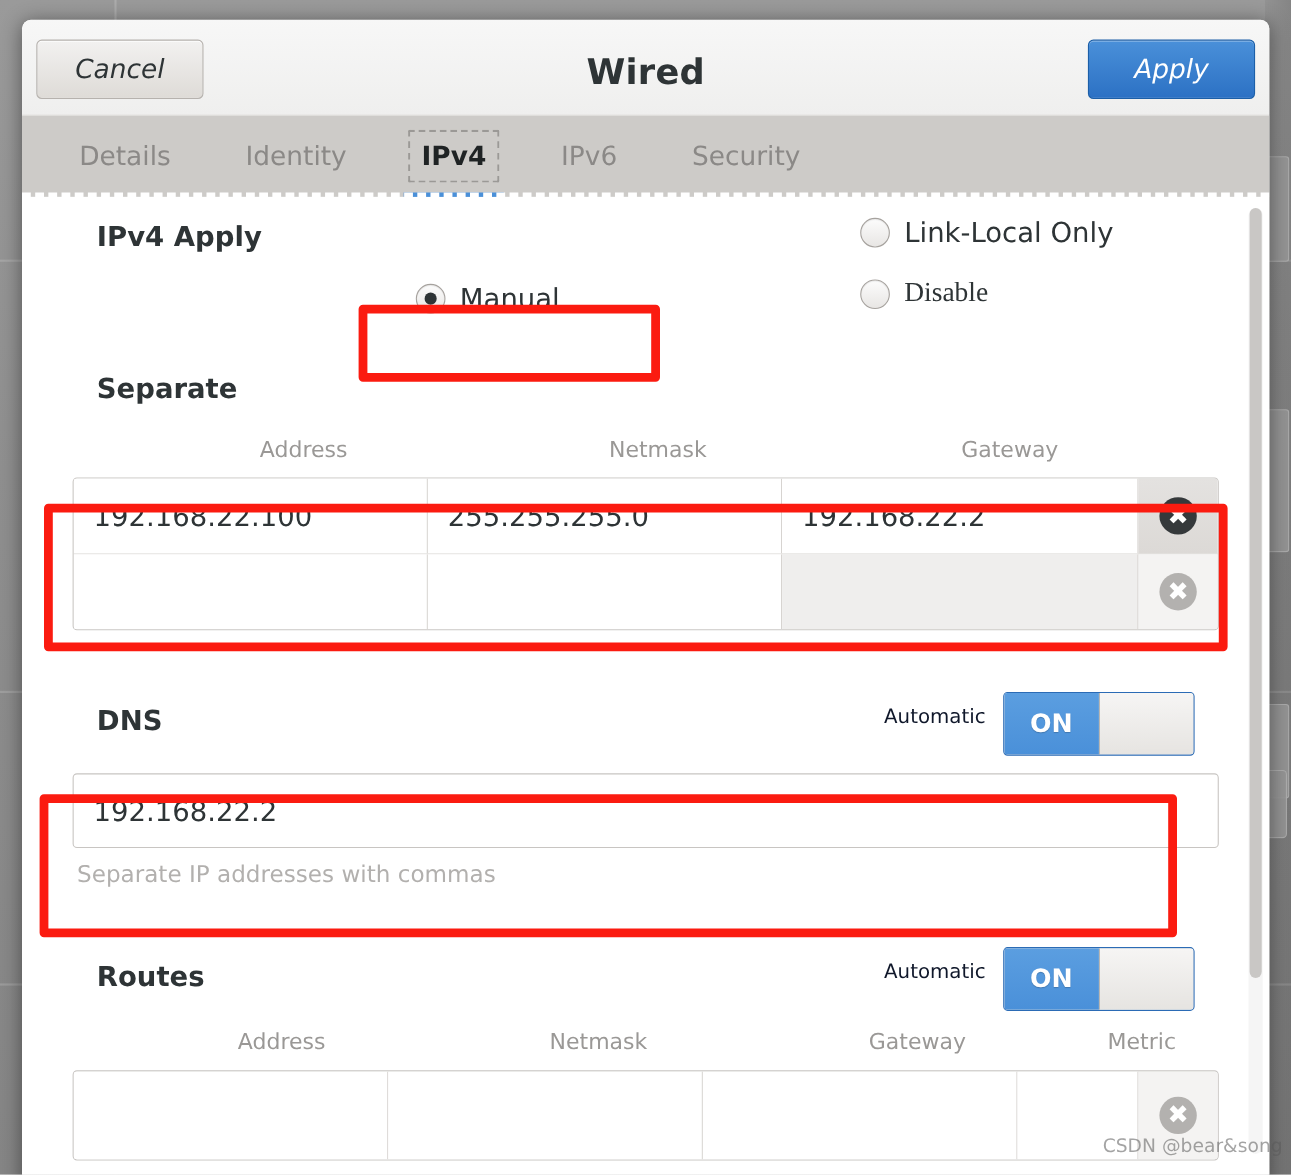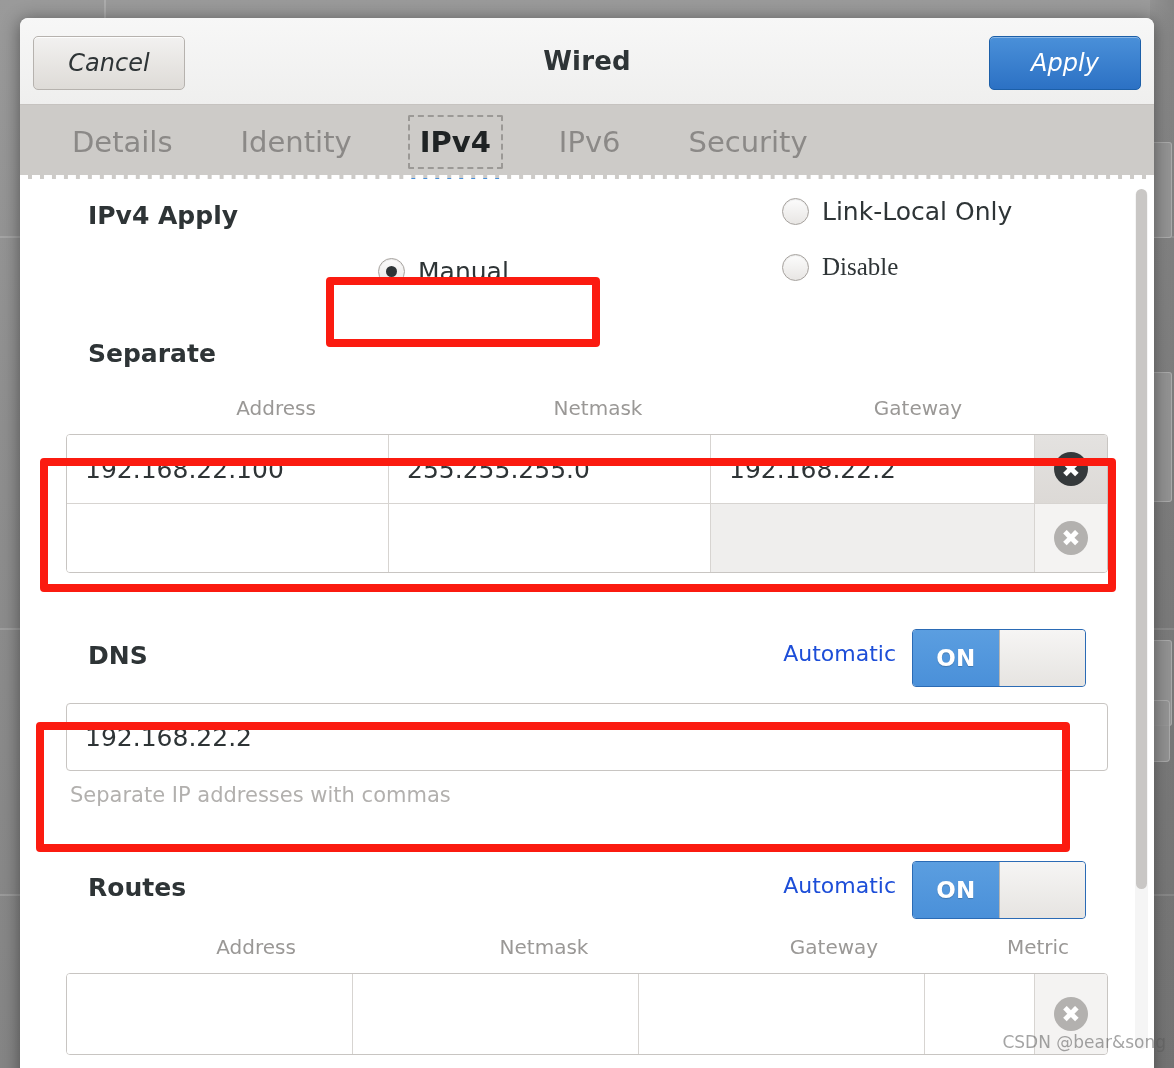--- a/index.html
+++ b/index.html
@@ -68,21 +68,21 @@
     height: 86px;
     background: linear-gradient(180deg, #f7f7f7 0%, #efefee 100%);
     border-bottom: 1px solid #c6c3c0;
     border-radius: 8px 8px 0 0;
   }
   .title-text {
     position: absolute;
     left: 0; right: 0;
     top: 28px;
     text-align: center;
-    font-size: 26px;
+    font-size: 32px;
     font-weight: bold;
     color: #2e3436;
     letter-spacing: 0.2px;
   }
   .btn {
     position: absolute;
     top: 18px;
     height: 54px;
     border-radius: 5px;
     font-size: 24px;
@@ -115,21 +115,21 @@
     position: relative;
     height: 74px;
     background: #cdcbc8;
     display: flex;
     align-items: center;
     padding-left: 40px;
     box-sizing: border-box;
   }
   .tab {
     position: relative;
-    font-size: 29px;
+    font-size: 24px;
     color: #8b8987;
     margin-right: 44px;
     padding: 8px 10px;
     cursor: pointer;
     box-sizing: border-box;
     border: 2px solid transparent;
   }
   .tab.active {
     color: #1f2324;
     font-weight: bold;
@@ -288,22 +288,22 @@
   }
   .sec-head .section-label {
     position: absolute;
     left: 22px;
     top: 14px;
   }
   .auto-label {
     position: absolute;
     right: 212px;
     top: 14px;
-    font-size: 22px;
-    color: #1d4ed8;
+    font-size: 18px;
+    color: #0f172a;
   }
   .toggle {
     position: absolute;
     right: 22px;
     top: 2px;
     width: 172px;
     height: 56px;
     border: 1px solid #2b6bb5;
     border-radius: 4px;
     display: flex;

